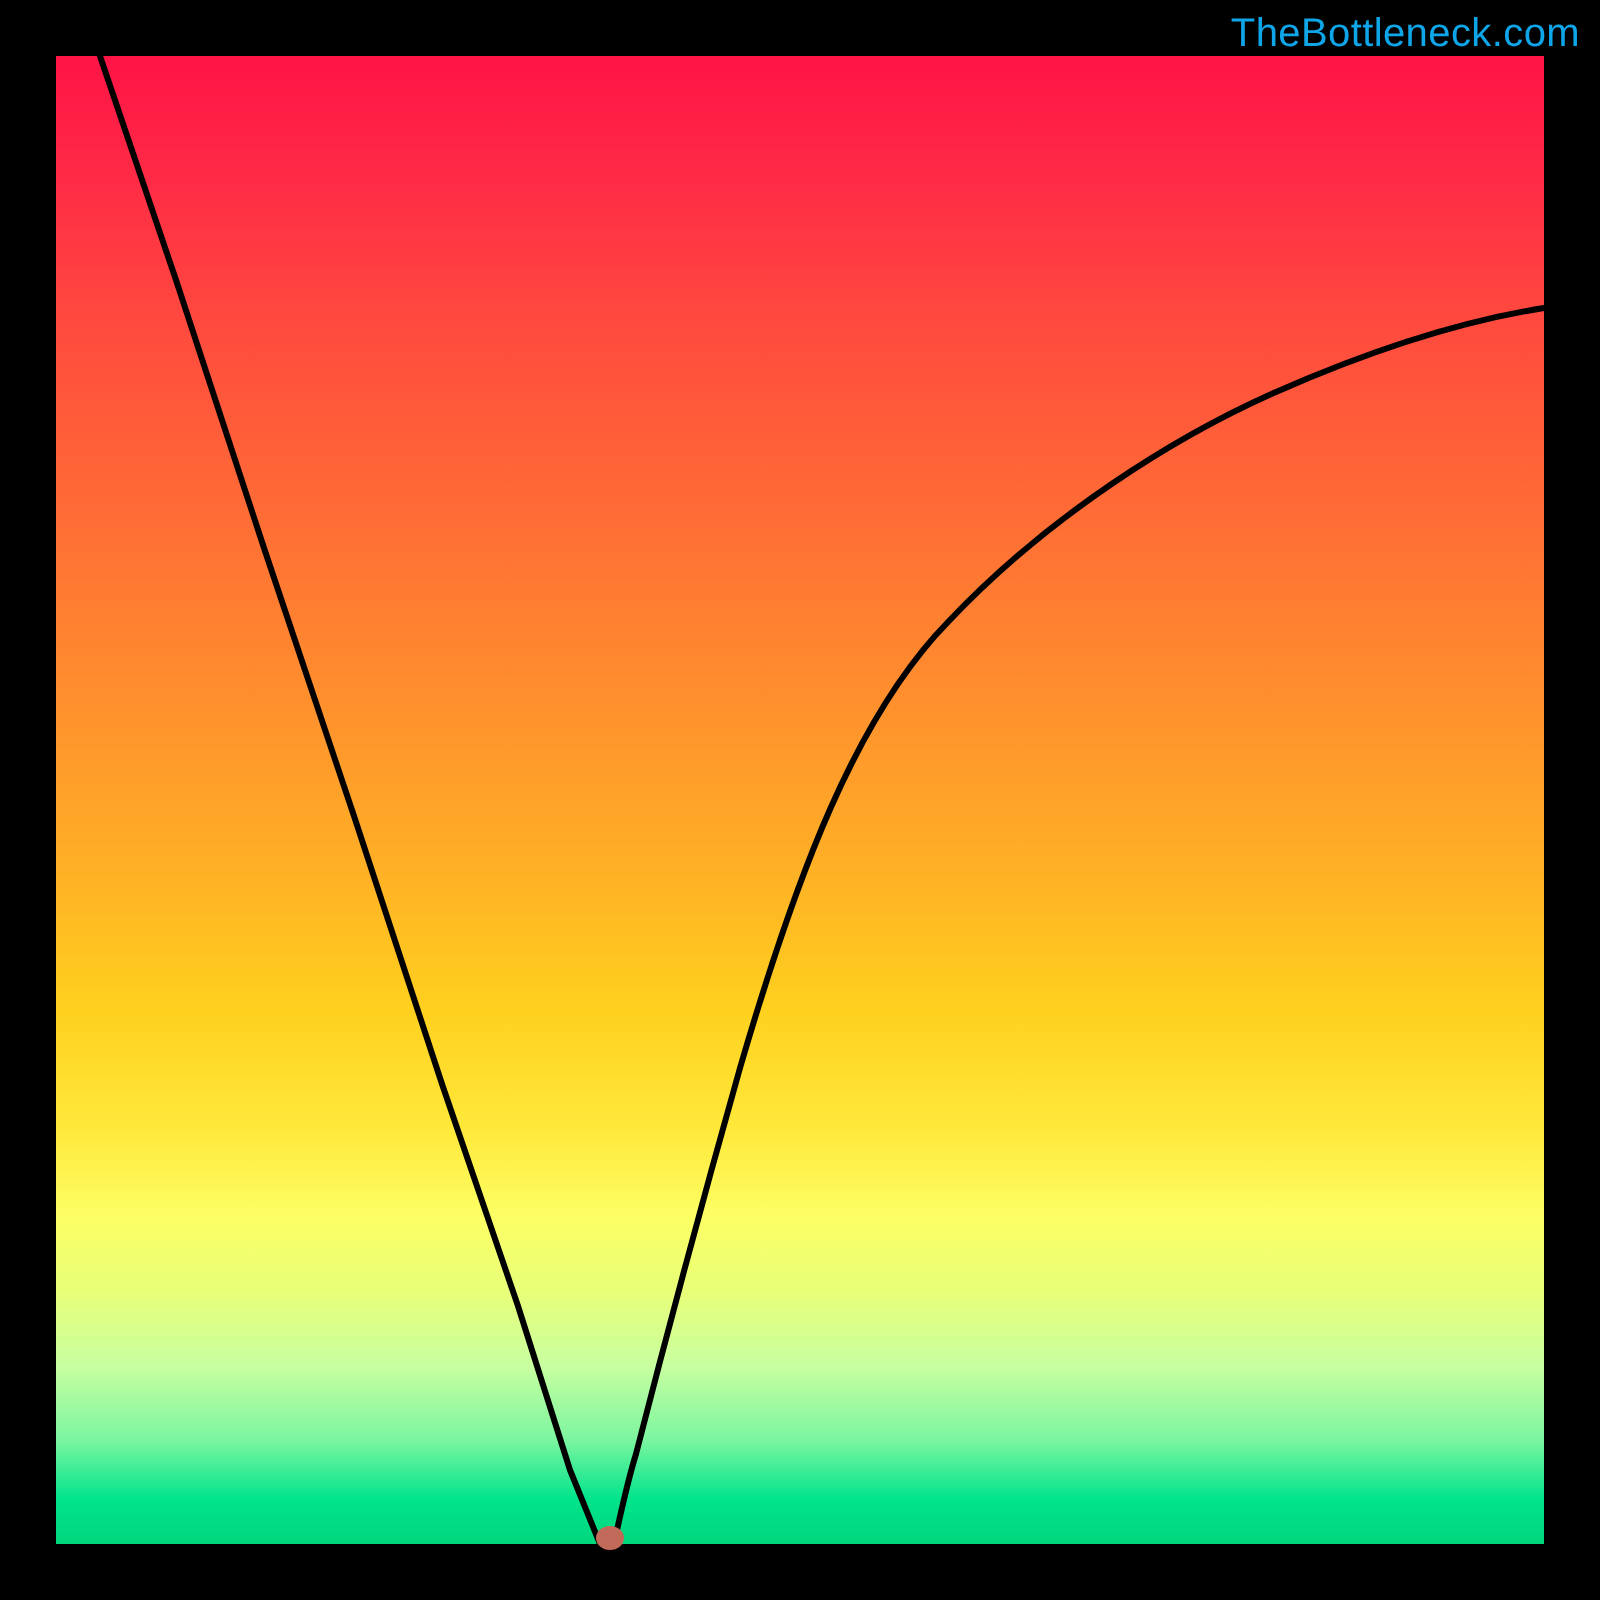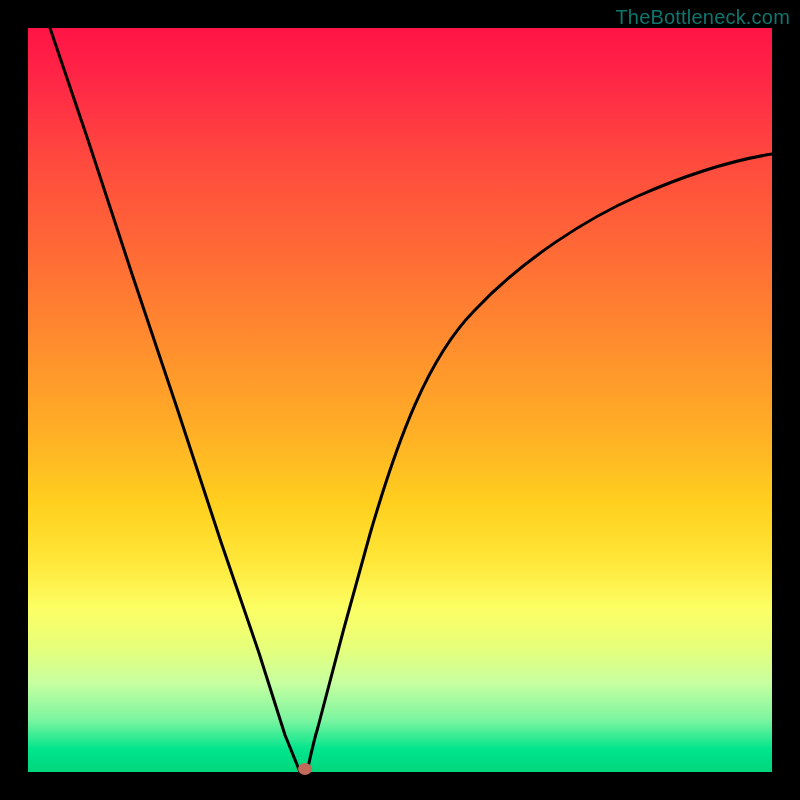--- a/index.html
+++ b/index.html
@@ -41,21 +41,21 @@
       #c8ffa0 88%,
       #7cf5a0 93%,
       #00e48c 97%,
       #00d67c 100%
     );
   }
   .watermark {
     position: absolute;
     top: 6px;
     right: 10px;
-    color: #0f766e;
+    color: #0ea5e9;
     font-size: 20px;
     font-weight: 500;
     letter-spacing: 0.2px;
     user-select: none;
   }
   svg.curve {
     position: absolute;
     left: 0;
     top: 0;
     width: 744px;

